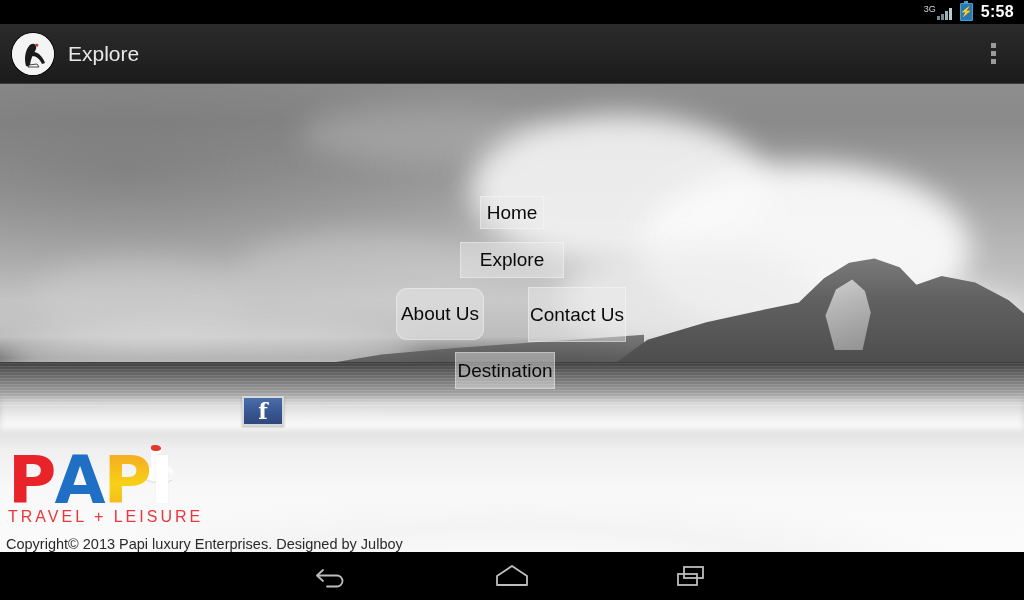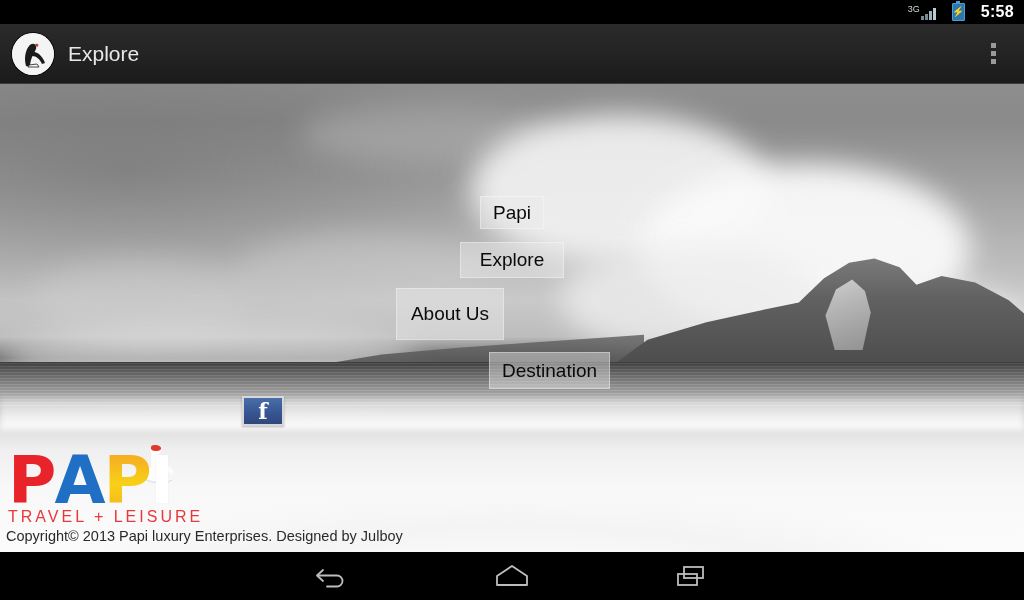--- a/index.html
+++ b/index.html
@@ -30,21 +30,21 @@
     background: #000;
     display: flex;
     align-items: center;
     justify-content: flex-end;
     padding-right: 10px;
     box-sizing: border-box;
   }
   .status-right {
     display: flex;
     align-items: center;
-    gap: 16px;
+    gap: 8px;
   }
   .sig-wrap {
     position: relative;
     display: flex;
     align-items: flex-end;
     height: 16px;
   }
   .sig-label {
     font-size: 9px;
     color: #cfd8dc;
@@ -313,23 +313,23 @@
     display: flex;
     align-items: center;
     justify-content: center;
     text-align: center;
     box-sizing: border-box;
     cursor: pointer;
     line-height: 1.12;
   }
   #btn-home        { left: 480px; top: 112px; width: 64px;  height: 33px; font-size: 19px; }
   #btn-places      { left: 460px; top: 158px; width: 104px; height: 36px; font-size: 19px; }
-  #btn-about       { left: 396px; top: 204px; width: 108px; height: 52px; font-size: 19px; }
+  #btn-about       { left: 396px; top: 204px; width: 88px; height: 52px; font-size: 19px; border-radius: 11px; }
   #btn-contact     { left: 528px; top: 203px; width: 98px;  height: 55px; font-size: 19px; }
-  #btn-destination { left: 455px; top: 268px; width: 121px; height: 37px; font-size: 19px; margin-left: 34px; }
+  #btn-destination { left: 455px; top: 268px; width: 100px; height: 37px; font-size: 19px; }
   #btn-book {
     left: 412px; top: 318px; width: 199px; height: 53px;
     font-size: 38px;
     background: rgba(240,240,240,0.30);
     border-color: rgba(255,255,255,0.25);
   }
 
   
   .logo {
     position: absolute;
@@ -383,21 +383,21 @@
     font-weight: bold;
     font-size: 22px;
     line-height: 22px;
     margin-top: -1px;
   }
 
   
   .copyright {
     position: absolute;
     left: 6px;
-    bottom: 8px;
+    bottom: 0px;
     font-size: 14.5px;
     color: #2a2a2a;
     white-space: nowrap;
   }
 
   
   .sysnav {
     position: absolute;
     left: 0; bottom: 0;
     width: 1024px; height: 48px;
@@ -478,23 +478,24 @@
     <div class="surf"></div>
 
     <div class="pelican">
       <div class="body"></div>
       <div class="tail"></div>
       <div class="neck"></div>
       <div class="head"></div>
       <div class="beak"></div>
     </div>
 
-    <div class="nav-btn" id="btn-home">Papi</div>
+    <div class="nav-btn" id="btn-home">Home</div>
     <div class="nav-btn" id="btn-places">Explore</div>
     <div class="nav-btn" id="btn-about">About Us</div>
+    <div class="nav-btn" id="btn-contact">Contact Us</div>
     <div class="nav-btn" id="btn-destination">Destination</div>
 
     <div class="logo">
       <div class="logo-word">
         <span class="l1">P</span>
         <span class="l2">A</span>
         <span class="l3">P</span>
         <span class="l4">I</span>
       </div>
       <div class="logo-tag">TRAVEL + LEISURE</div>

